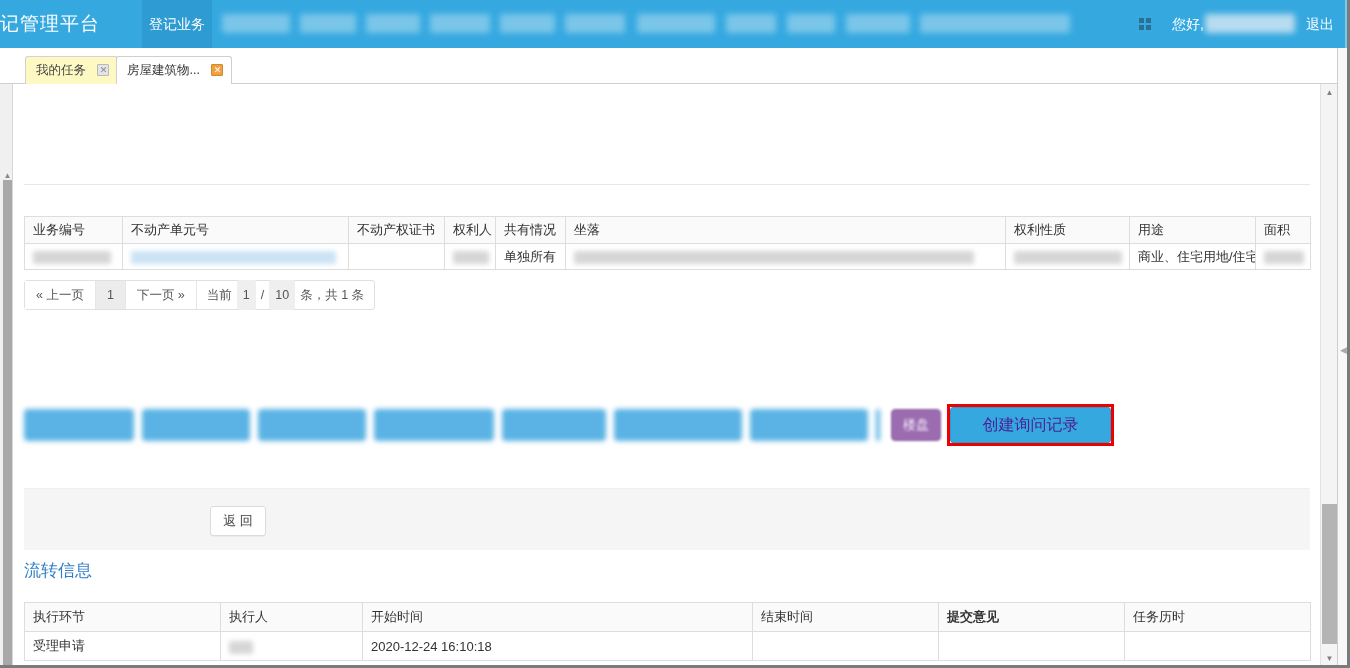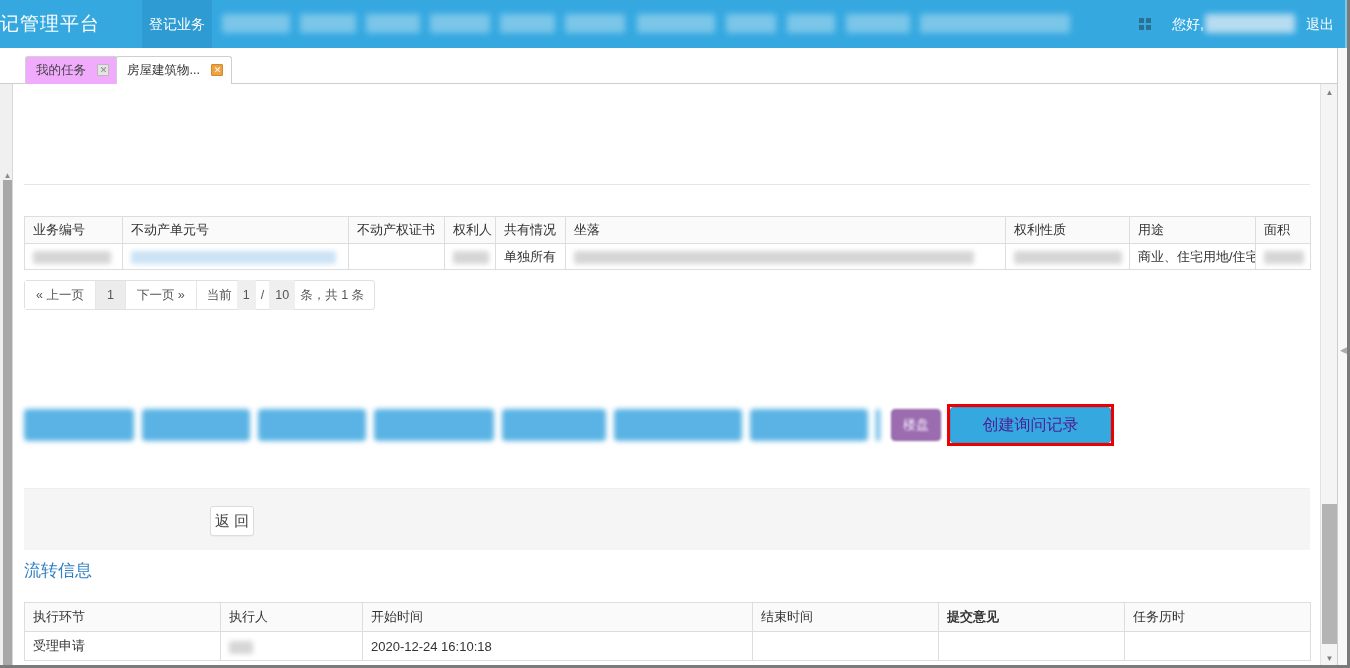--- a/index.html
+++ b/index.html
@@ -95,21 +95,21 @@
     position: absolute;
     left: 0; top: 48px;
     width: 1350px; height: 36px;
     background: #ffffff;
     border-bottom: 1px solid #cfcfcf;
   }
   .tab {
     position: absolute;
     top: 8px;
     height: 28px;
-    background: #f0abfc;
+    background: #fef9c3;
     border: 1px solid #d2d2d2;
     border-bottom: none;
     border-radius: 3px 3px 0 0;
     font-size: 12.5px;
     color: #444;
     line-height: 27px;
     padding: 0 8px 0 10px;
     white-space: nowrap;
   }
   .tab.active { background: #ffffff; border-color: #cfcfcf; color: #333; }
@@ -311,25 +311,25 @@
   .return-panel {
     position: absolute;
     left: 11px; top: 404px;
     width: 1286px; height: 62px;
     background: #f5f5f5;
     border-top: 1px solid #efefef;
   }
   .btn-return {
     position: absolute;
     left: 186px; top: 17px;
-    width: 44px; height: 30px;
+    width: 56px; height: 30px;
     background: #ffffff;
     border: 1px solid #dcdcdc;
     border-radius: 3px;
-    font-size: 15px;
+    font-size: 13px;
     color: #444;
     line-height: 28px;
     text-align: center;
     box-shadow: 0 1px 1px rgba(0,0,0,0.04);
   }
 
   
   .section-title {
     position: absolute;
     left: 11px; top: 475px;

